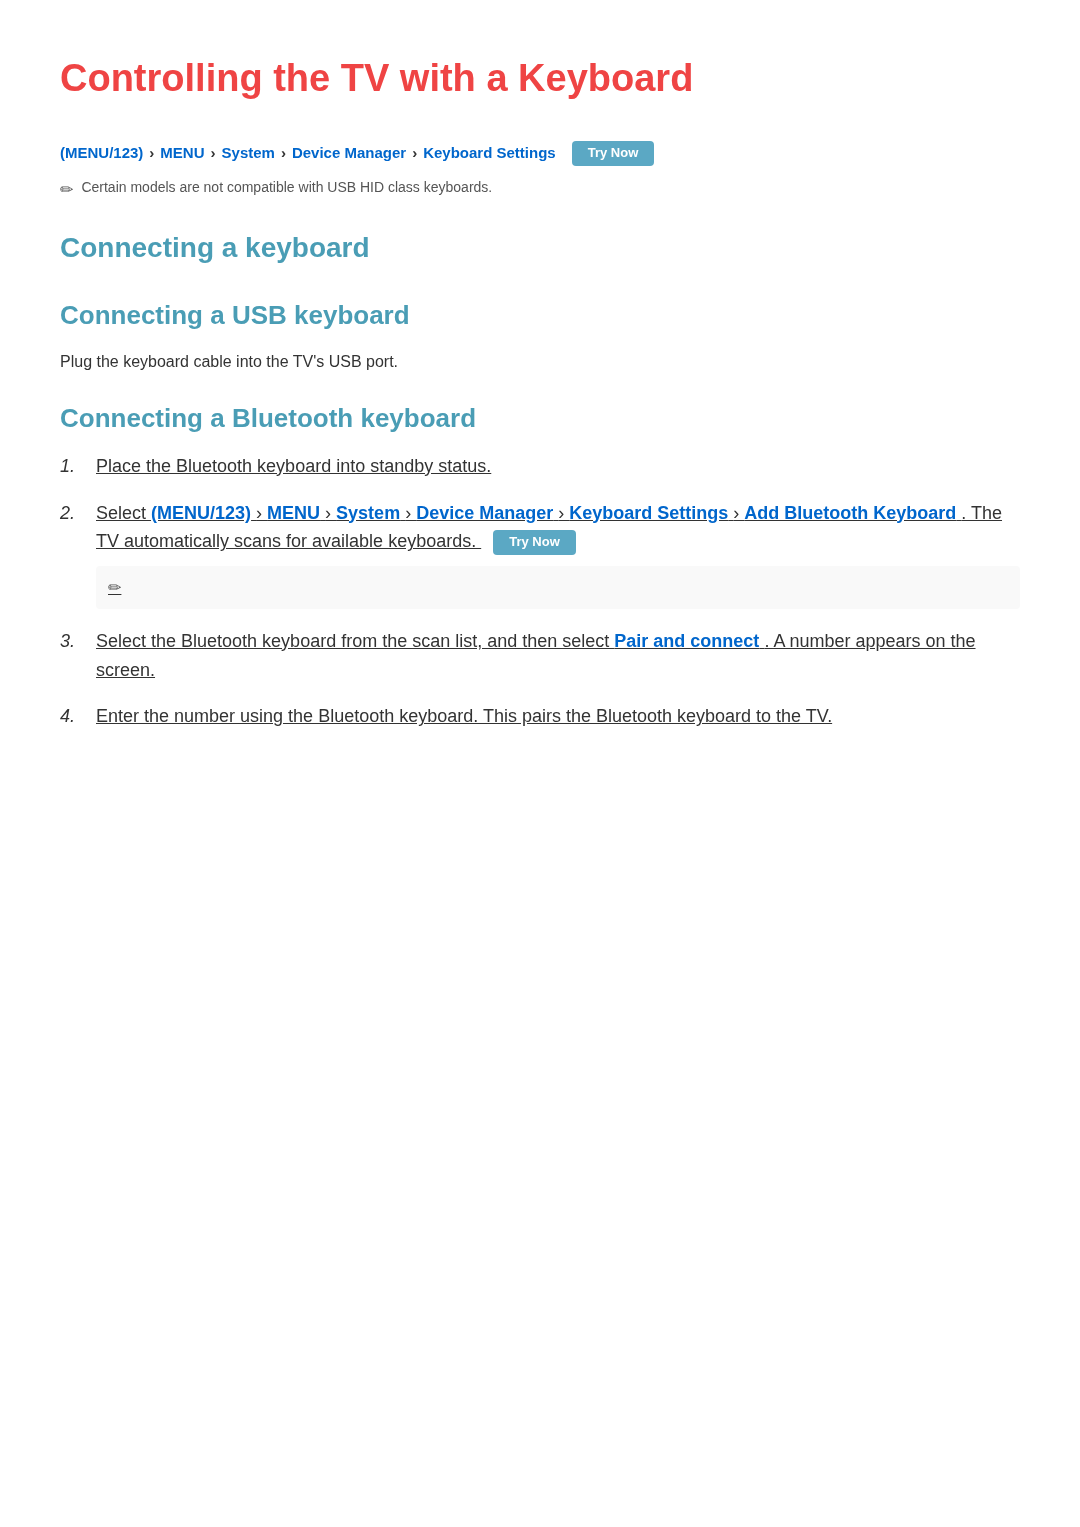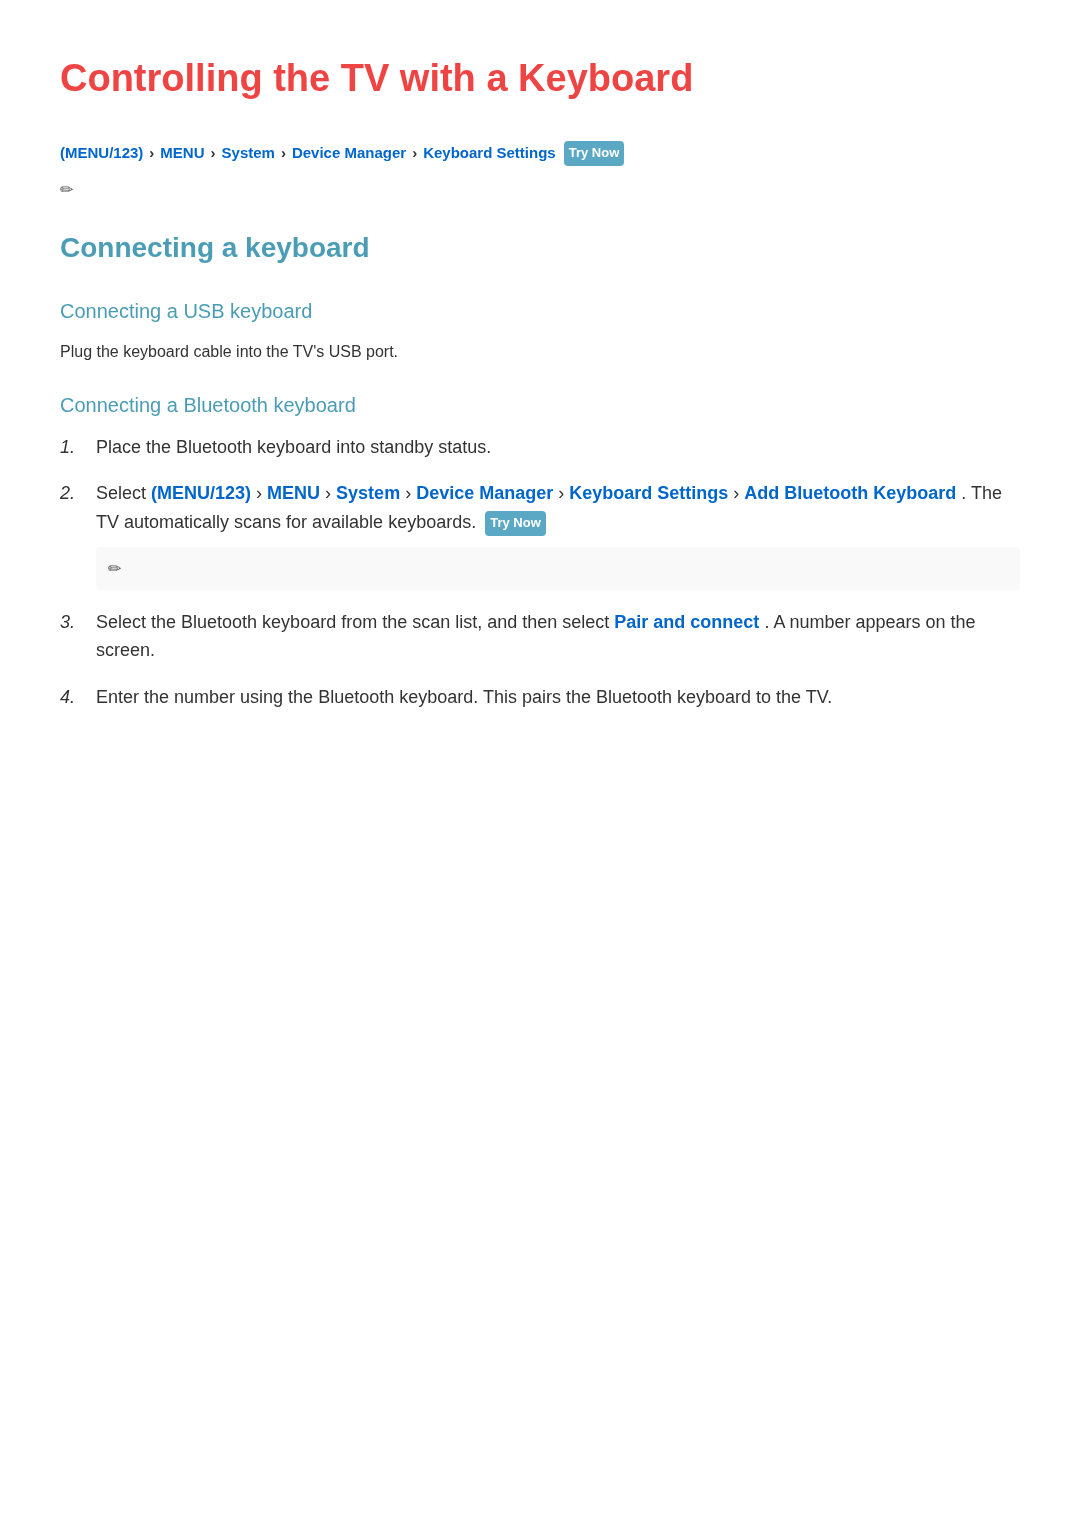--- a/index.html
+++ b/index.html
@@ -45,23 +45,23 @@
       font-weight: 600;
       margin: 0 2px;
     }
 
     .try-now-badge {
       display: inline-block;
       background: #5ba8c4;
       color: white;
       font-size: 13px;
       font-weight: 600;
-      padding: 2px 5px;
+      padding: 2px 16px;
       border-radius: 4px;
-      margin-left: 4px;
+      margin-left: 12px;
       vertical-align: middle;
     }
 
     .note-line {
       display: flex;
       align-items: flex-start;
       gap: 8px;
       font-size: 14px;
       color: #555;
       margin-top: 6px;
@@ -77,22 +77,22 @@
 
     .section-title {
       font-size: 28px;
       font-weight: 700;
       color: #4a9db5;
       margin-top: 20px;
       margin-bottom: 20px;
     }
 
     .subsection-title {
-      font-size: 20px;
-      font-weight: 400;
+      font-size: 26px;
+      font-weight: 700;
       color: #4a9db5;
       margin-top: 24px;
       margin-bottom: 12px;
     }
 
     .body-text {
       font-size: 16px;
       color: #333;
       margin-bottom: 20px;
     }
@@ -115,20 +115,21 @@
     .list-number {
       font-style: italic;
       font-weight: 400;
       color: #333;
       min-width: 24px;
       flex-shrink: 0;
     }
 
     .list-content {
       flex: 1;
+      text-decoration: underline;
     }
 
     .inline-link {
       color: #0066cc;
       font-weight: 600;
       text-decoration: none;
     }
 
     .sub-note {
       display: flex;
@@ -161,20 +162,21 @@
   <span class="breadcrumb-item">System</span>
   <span class="breadcrumb-separator">›</span>
   <span class="breadcrumb-item">Device Manager</span>
   <span class="breadcrumb-separator">›</span>
   <span class="breadcrumb-item">Keyboard Settings</span>
   <span class="try-now-badge">Try Now</span>
 </div>
 
 <div class="note-line">
   <span class="pencil-icon">✏</span>
+  <span>Certain models are not compatible with USB HID class keyboards.</span>
 </div>
 
 <h2 class="section-title">Connecting a keyboard</h2>
 
 <h3 class="subsection-title">Connecting a USB keyboard</h3>
 <p class="body-text">Plug the keyboard cable into the TV's USB port.</p>
 
 <h3 class="subsection-title">Connecting a Bluetooth keyboard</h3>
 
 <ol class="numbered-list">

